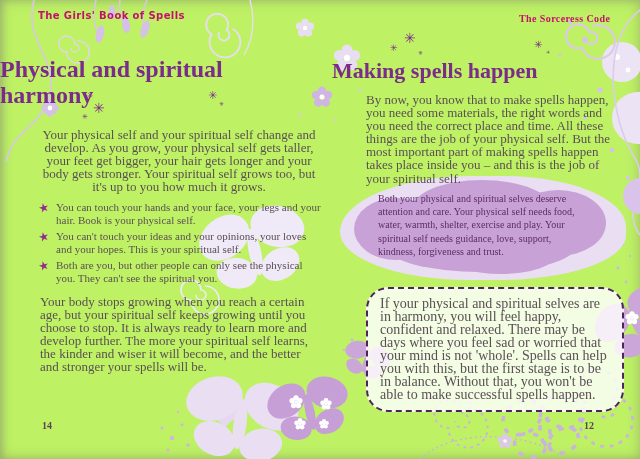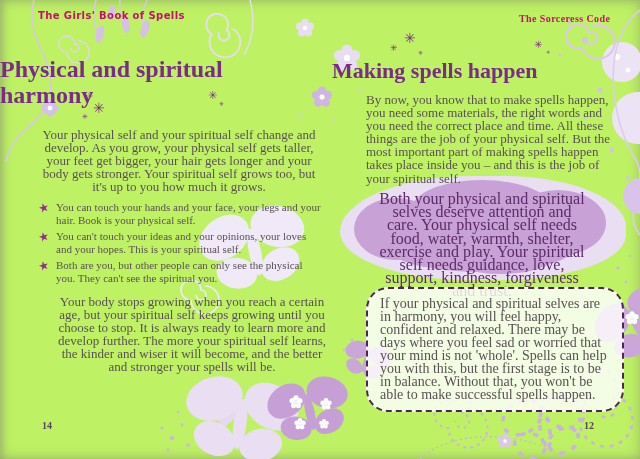--- a/index.html
+++ b/index.html
@@ -36,22 +36,22 @@
   
   .bubble{position:absolute;left:360px;top:182px;width:244px;height:92px;z-index:1;}
   .bubble .halo{position:absolute;left:-20px;top:-6px;width:286px;height:104px;background:#e9def2;border-radius:52% 48% 50% 50%/60% 55% 48% 52%;}
   .bubble .lobe{position:absolute;background:#c8a2d6;border-radius:50%;}
   .lobe-a{left:-6px;top:16px;width:84px;height:62px;}
   .lobe-b{left:150px;top:8px;width:96px;height:66px;}
   .lobe-c{left:52px;top:-2px;width:140px;height:58px;}
   .lobe-d{left:26px;top:38px;width:190px;height:52px;}
   .lobe-e{left:86px;top:52px;width:110px;height:40px;}
   .bubble-text{
-    position:absolute;left:4px;top:6px;right:4px;z-index:2;text-align:center;
-    color:#5c2a68;font-size:16px;line-height:13.2px;padding:4px 14px;
+    position:absolute;left:4px;top:6px;right:4px;z-index:2;
+    color:#5c2a68;font-size:10px;line-height:13.2px;padding:4px 14px;
   }
   
   .callout{
     position:absolute;left:366px;top:287px;width:230px;z-index:2;
     border:2px dashed #4f2260;border-radius:22px;background:rgba(255,255,255,.82);
     padding:8px 12px 9px 12px;color:#5a4f55;font-size:14px;line-height:13px;
   }
   p{margin:0;}
 </style>
 </head>
@@ -208,21 +208,21 @@
     <li>
       <span class="bullet-star">★</span>
       <span>You can't touch your ideas and your opinions, your loves and your hopes. This is your spiritual self.</span>
     </li>
     <li>
       <span class="bullet-star">★</span>
       <span>Both are you, but other people can only see the physical you. They can't see the spiritual you.</span>
     </li>
   </ul>
 
-  <p class="txt" style="left:53px;top:295px;width:278px;text-align:center;">Your body stops growing when you reach a certain age, but your spiritual self keeps growing until you choose to stop. It is always ready to learn more and develop further. The more your spiritual self learns, the kinder and wiser it will become, and the better and stronger your spells will be.</p>
+  <p class="txt" style="left:40px;top:295px;width:278px;">Your body stops growing when you reach a certain age, but your spiritual self keeps growing until you choose to stop. It is always ready to learn more and develop further. The more your spiritual self learns, the kinder and wiser it will become, and the better and stronger your spells will be.</p>
 
   <div class="pagenum pn-left">14</div>
 
   <div class="running-head head-right">The Sorceress Code</div>
 
   <span class="sparkle" style="left:404px;top:31px;font-size:14px;">✳</span>
   <span class="sparkle" style="left:390px;top:44px;font-size:9px;">✳</span>
   <span class="sparkle" style="left:418px;top:50px;font-size:6px;">✳</span>
   <span class="sparkle" style="left:534px;top:40px;font-size:10px;">✳</span>
   <span class="sparkle" style="left:546px;top:50px;font-size:5px;">✳</span>

